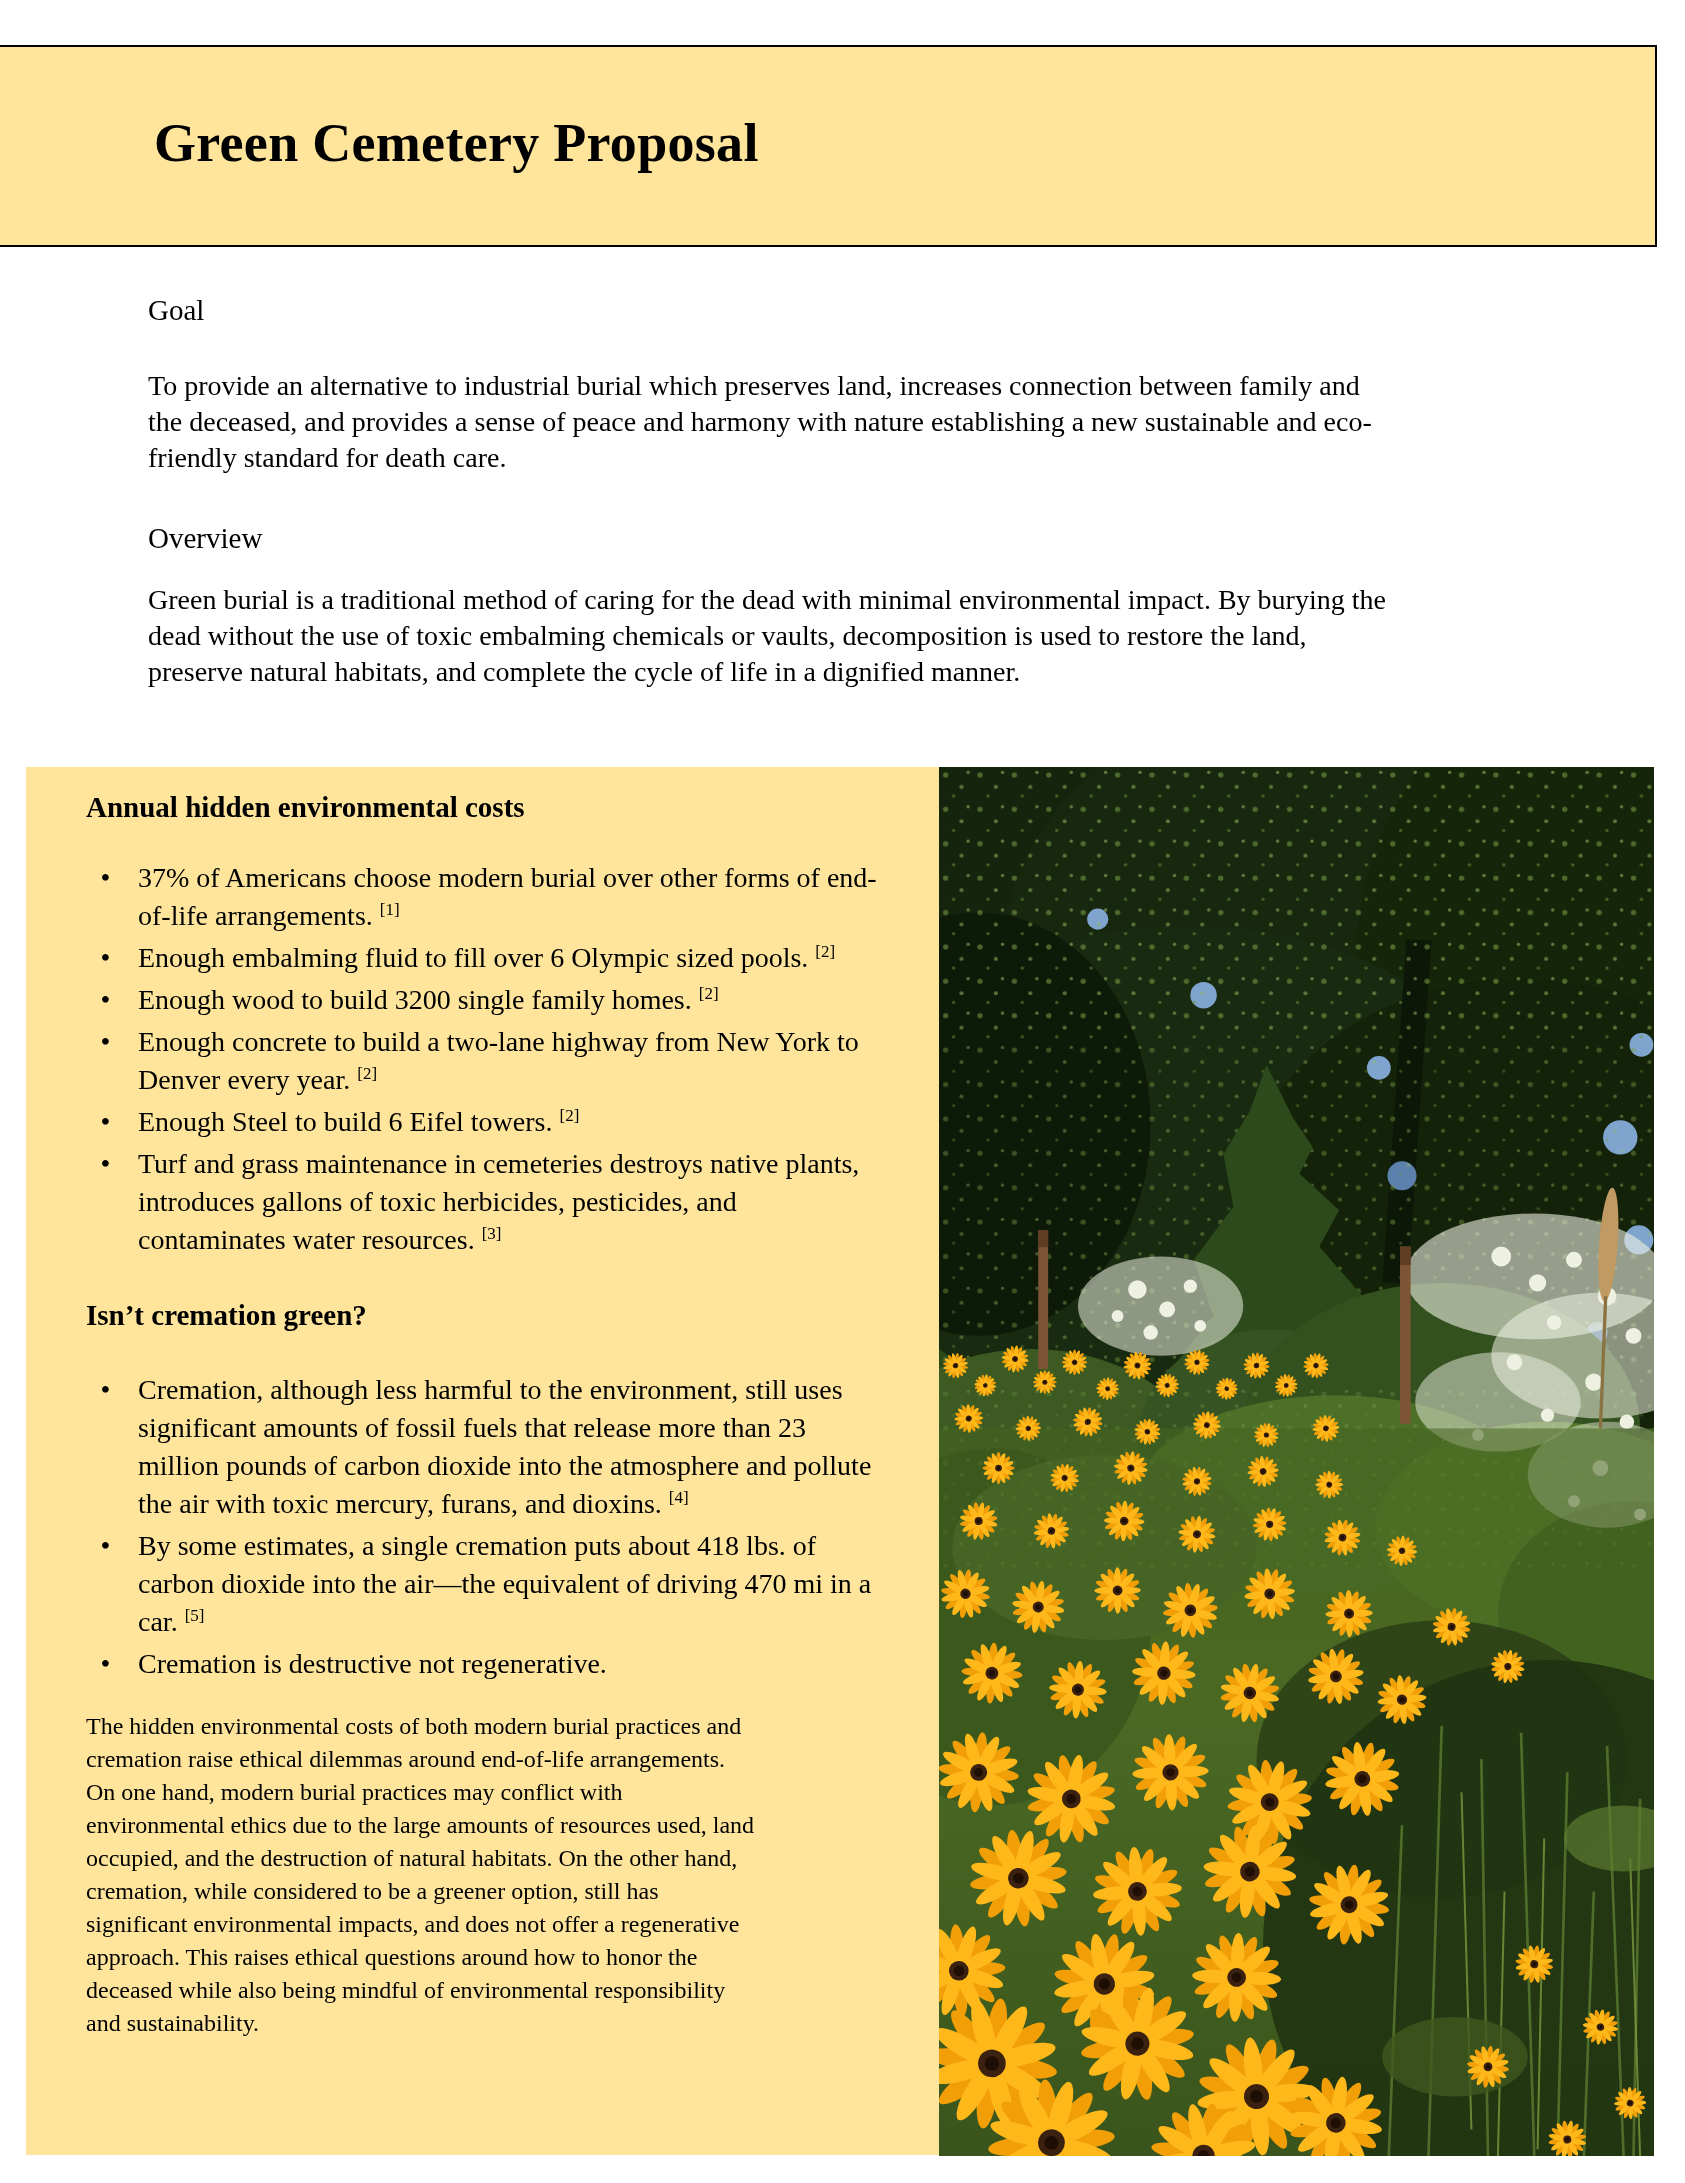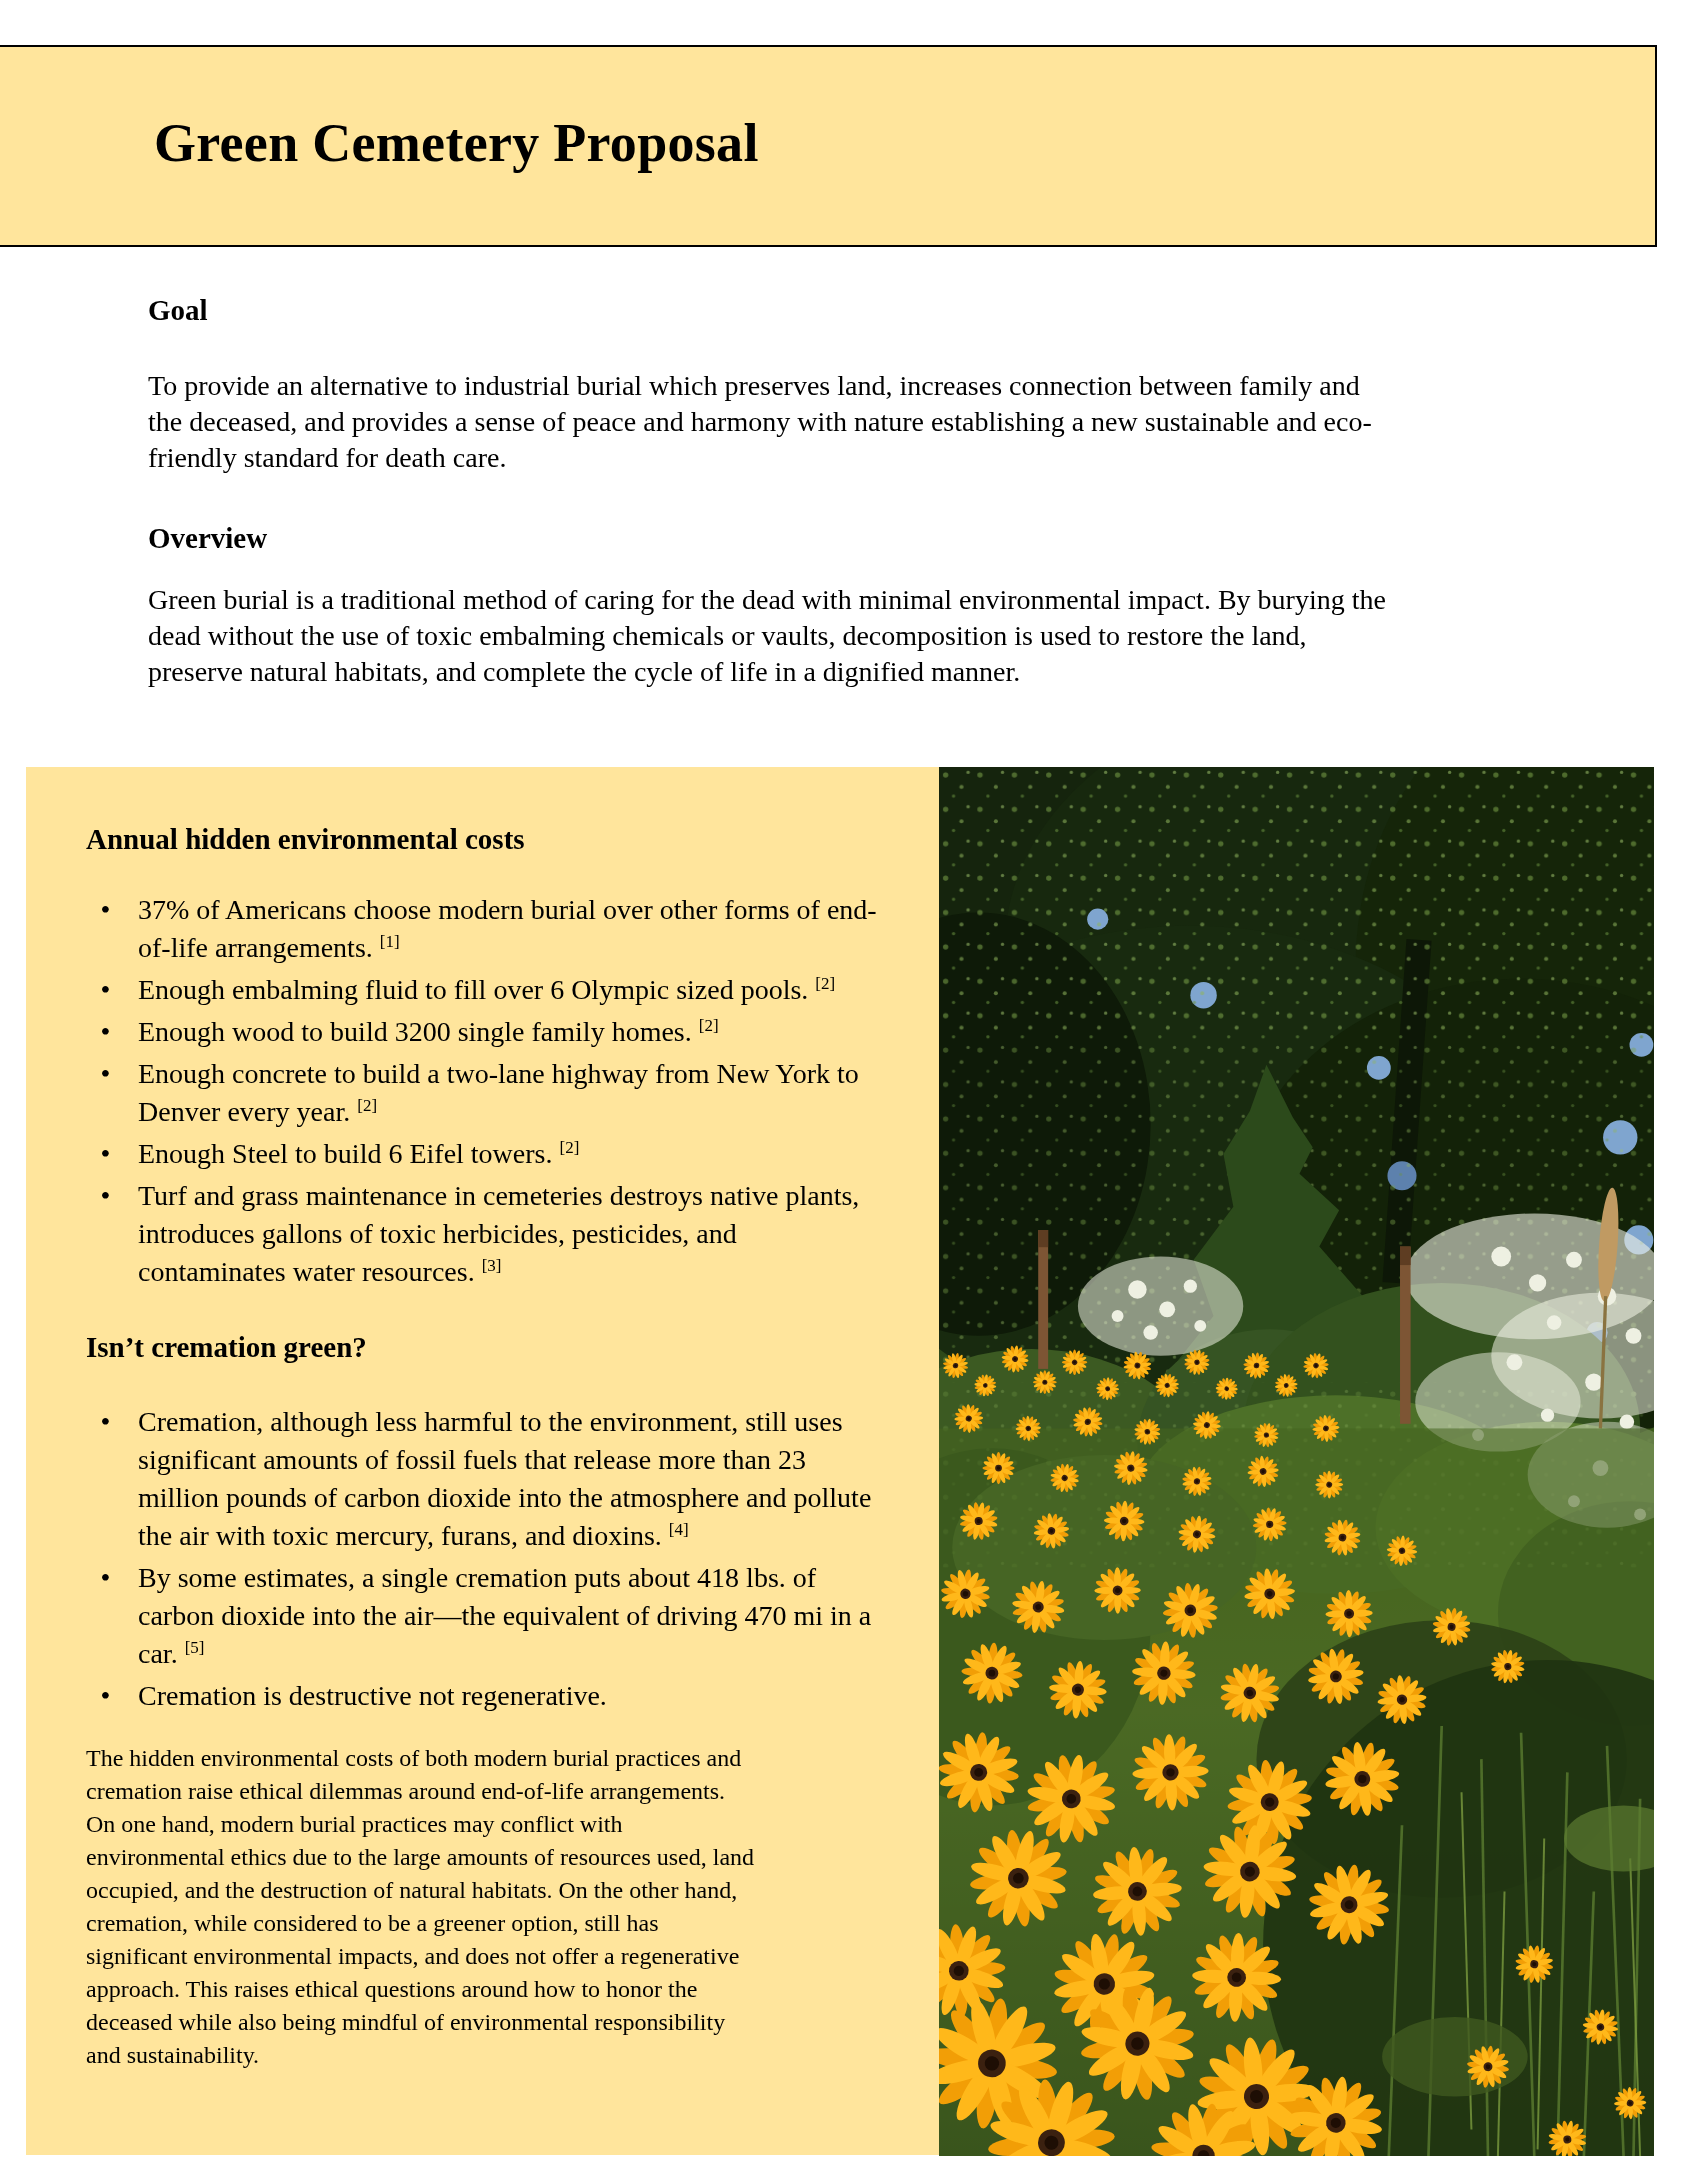--- a/index.html
+++ b/index.html
@@ -6,32 +6,32 @@
   .page{position:relative;width:1686px;height:2183px;background:#ffffff;overflow:hidden;
         font-family:"Liberation Serif","DejaVu Serif",serif;color:#000;}
 
   
   .banner{position:absolute;left:-2px;top:45px;width:1659px;height:202px;
           background:#ffe59c;border:2px solid #000;box-sizing:border-box;}
   .banner-title{position:absolute;left:154px;top:66px;font-size:54px;font-weight:bold;
                 line-height:60px;letter-spacing:0.3px;white-space:nowrap;text-align:center;}
 
   
-  .h-sec{position:absolute;font-size:29px;font-weight:bold;line-height:32px;margin:0;}
+  .h-sec{position:absolute;font-size:29px;font-weight:normal;line-height:32px;margin:0;}
   .p-body{position:absolute;left:148px;width:1442px;font-size:28px;line-height:36px;
           white-space:pre-line;margin:0;}
   #goal-h{left:148px;top:294px;}
   #goal-p{top:368px;}
   #overview-h{left:148px;top:522px;}
   #overview-p{top:582px;}
 
   
   .panel{position:absolute;left:26px;top:767px;width:914px;height:1388px;
          background:#ffe59c;box-sizing:border-box;}
-  .panel-inner{padding:24px 40px 0 60px;margin-top:32px;}
+  .panel-inner{padding:24px 40px 0 60px;}
   .panel h3{font-size:29px;font-weight:bold;line-height:32px;margin:0;}
   .panel h3.h2nd{margin-top:40px;}
   .panel ul{list-style:none;margin:36px 0 0 0;padding:0;font-size:28px;line-height:38px;}
   .panel ul.u2nd{margin-top:40px;}
   .panel li{position:relative;padding-left:52px;margin-bottom:4px;}
   .panel li::before{content:"\2022";position:absolute;left:14.6px;top:0;font-size:28px;}
   .panel sup{font-size:17px;line-height:0;vertical-align:super;}
   .closing{font-size:24px;line-height:33px;white-space:pre-line;margin:27px 0 0 0;width:814px;}
 
   

